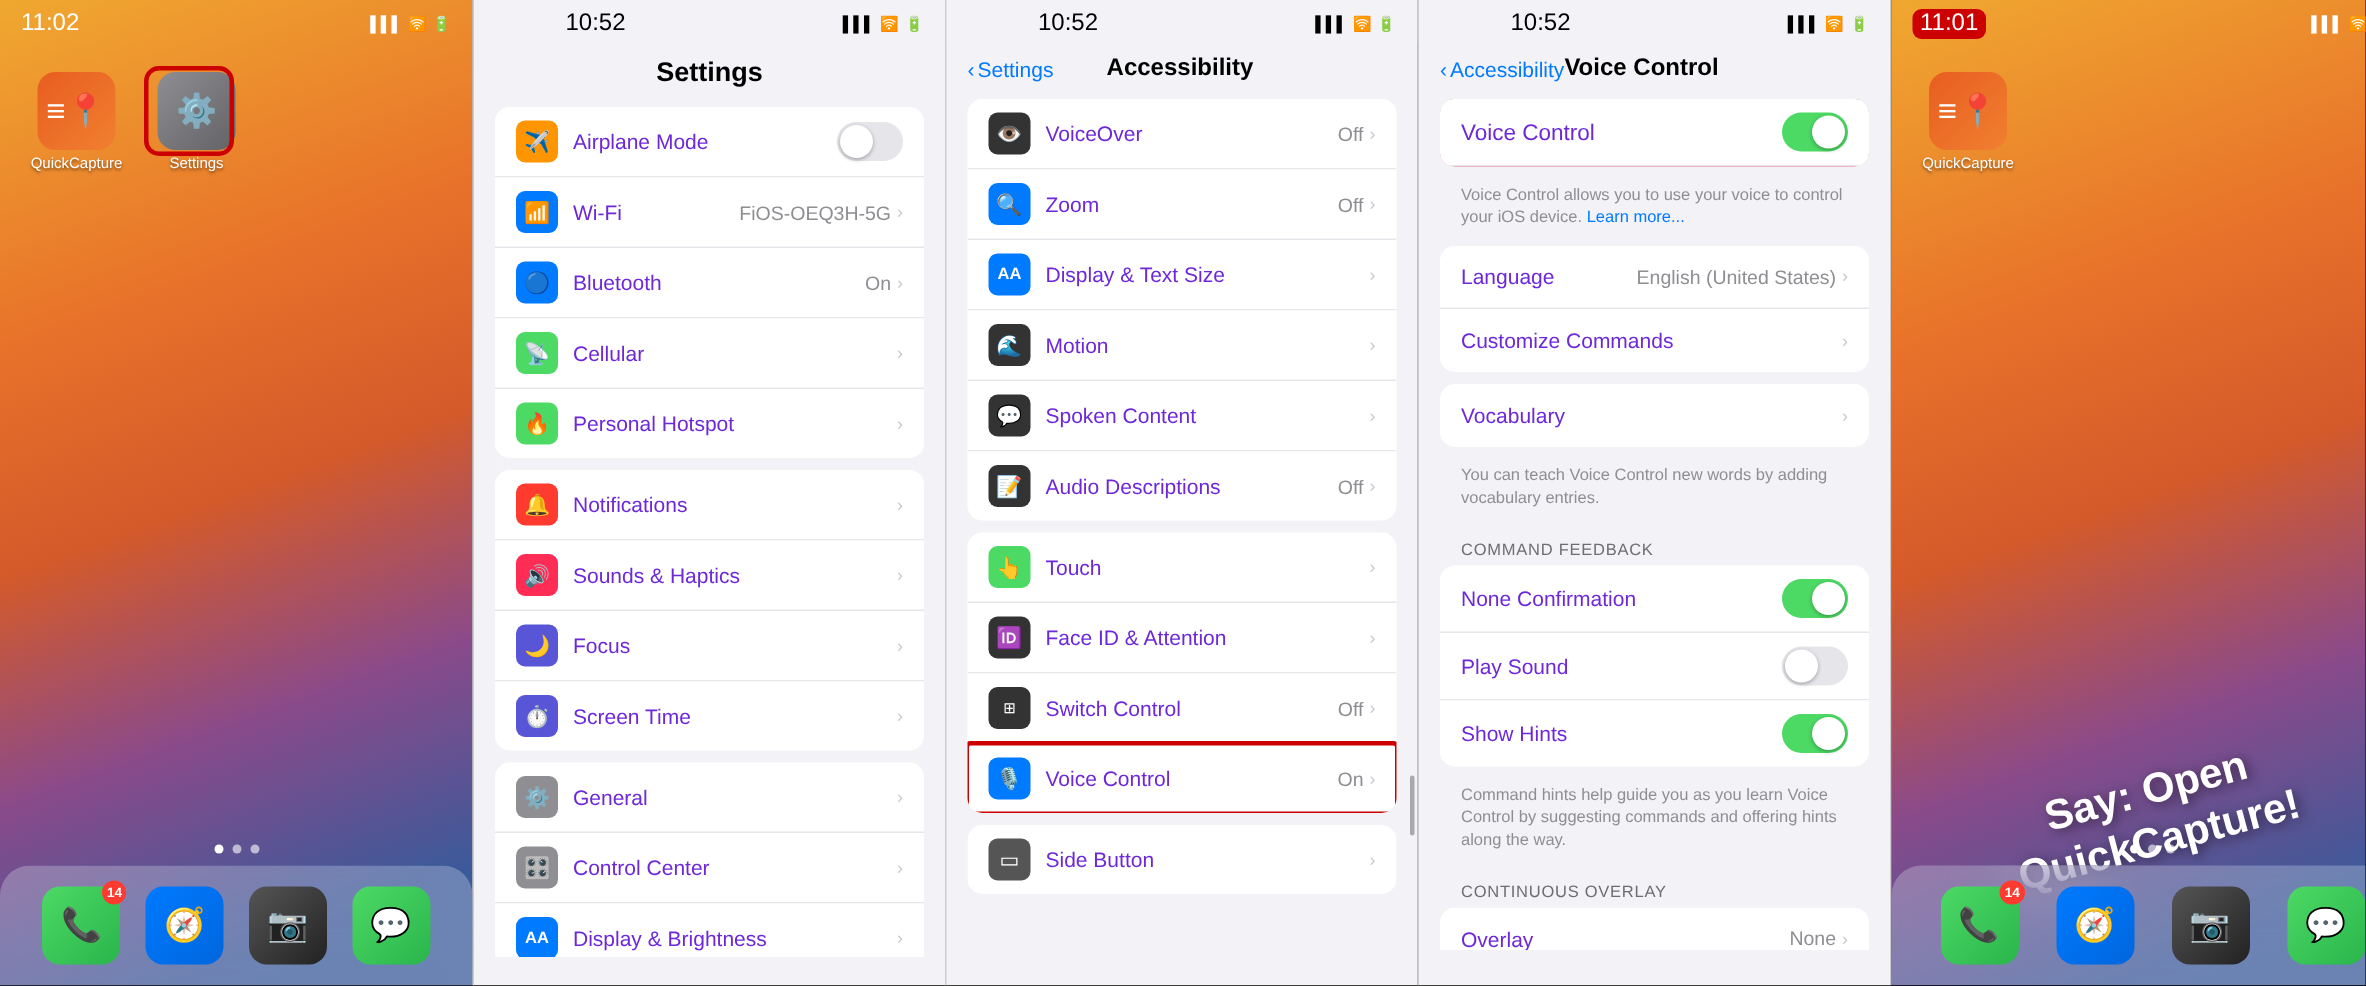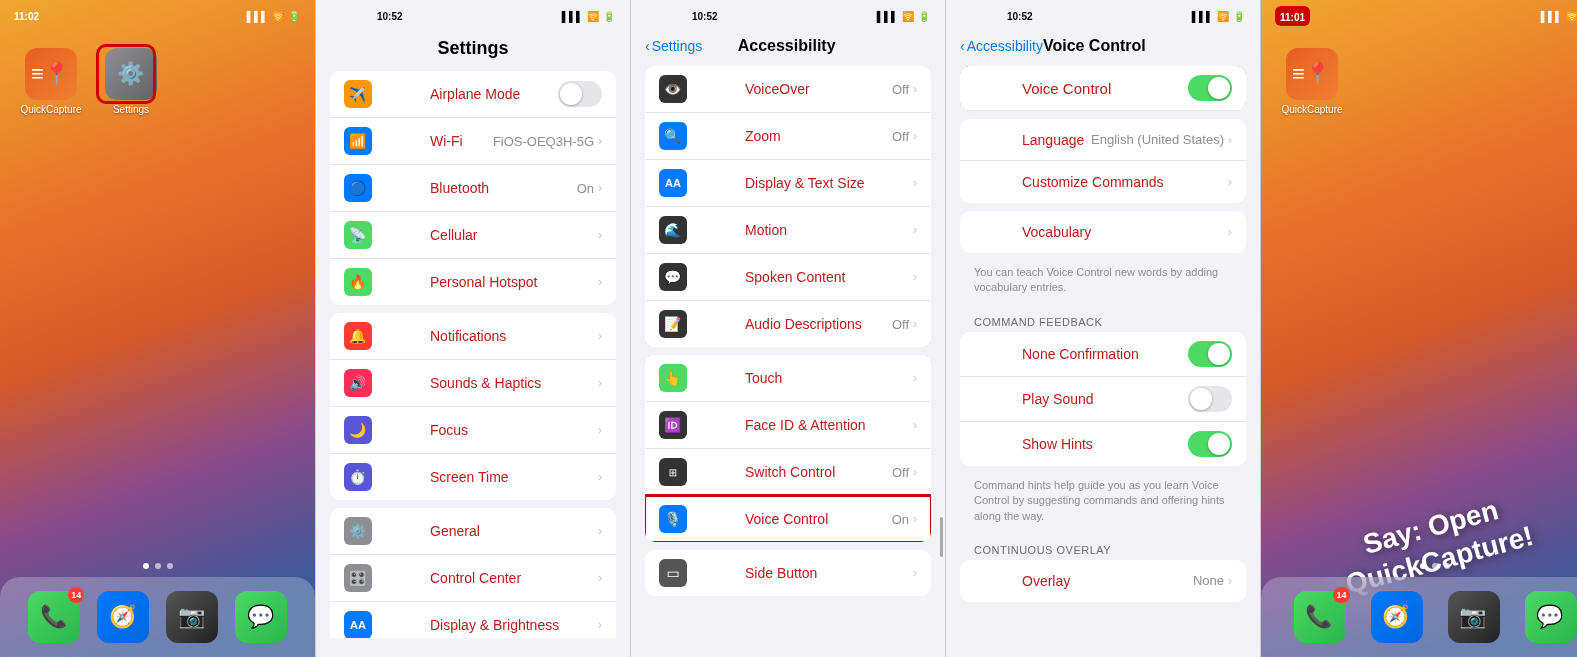--- a/index.html
+++ b/index.html
@@ -53,22 +53,22 @@
 
     
     .status-bar {
       display: flex;
       justify-content: space-between;
       align-items: center;
       padding: 8px 14px 4px;
       height: 28px;
     }
     .status-time {
-      font-size: 10px;
-      font-weight: 700;
+      font-size: 16px;
+      font-weight: 400;
       color: #fff;
     }
     .status-time.dark { color: #000; margin-left: 47px; }
     .status-icons {
       display: flex;
       gap: 4px;
       align-items: center;
     }
     .status-icon-white { color: #fff; font-size: 10px; }
     .status-icon-dark { color: #000; font-size: 10px; }
@@ -198,22 +198,21 @@
       display: flex; align-items: center; justify-content: center;
       font-size: 14px;
       color: #fff;
       margin-right: 10px;
       flex-shrink: 0;
     }
 
     .row-label {
       flex: 1;
       font-size: 14px;
-      color: #b91c1c;
-      margin-left: 48px;
+      color: #6d28d9;
     }
     .row-value {
       font-size: 13px;
       color: #8e8e93;
       margin-right: 4px;
     }
     .chevron {
       color: #c7c7cc;
       font-size: 12px;
     }
@@ -593,20 +592,24 @@
     <div class="settings-group" style="position:relative;">
       <div class="settings-row">
         <span class="row-label" style="font-size:15px;">Voice Control</span>
         <div class="toggle on">
             <div class="toggle-thumb"></div>
           </div>
       </div>
       <div style="position:absolute;top:-3px;left:-3px;right:-3px;bottom:-3px;border:3px solid #cc0000;border-radius:12px;pointer-events:none;"></div>
     </div>
 
+    <div class="vc-description">
+      <span>Voice Control allows you to use your voice to control your iOS device.</span>
+      <span class="learn-more">Learn more...</span>
+    </div>
 
     <div class="settings-group">
       <div class="settings-row">
         <span class="row-label">Language</span>
         <span class="row-value">English (United States)</span>
         <span class="chevron">›</span>
       </div>
       <div class="settings-row">
         <span class="row-label">Customize Commands</span>
         <span class="chevron">›</span>

